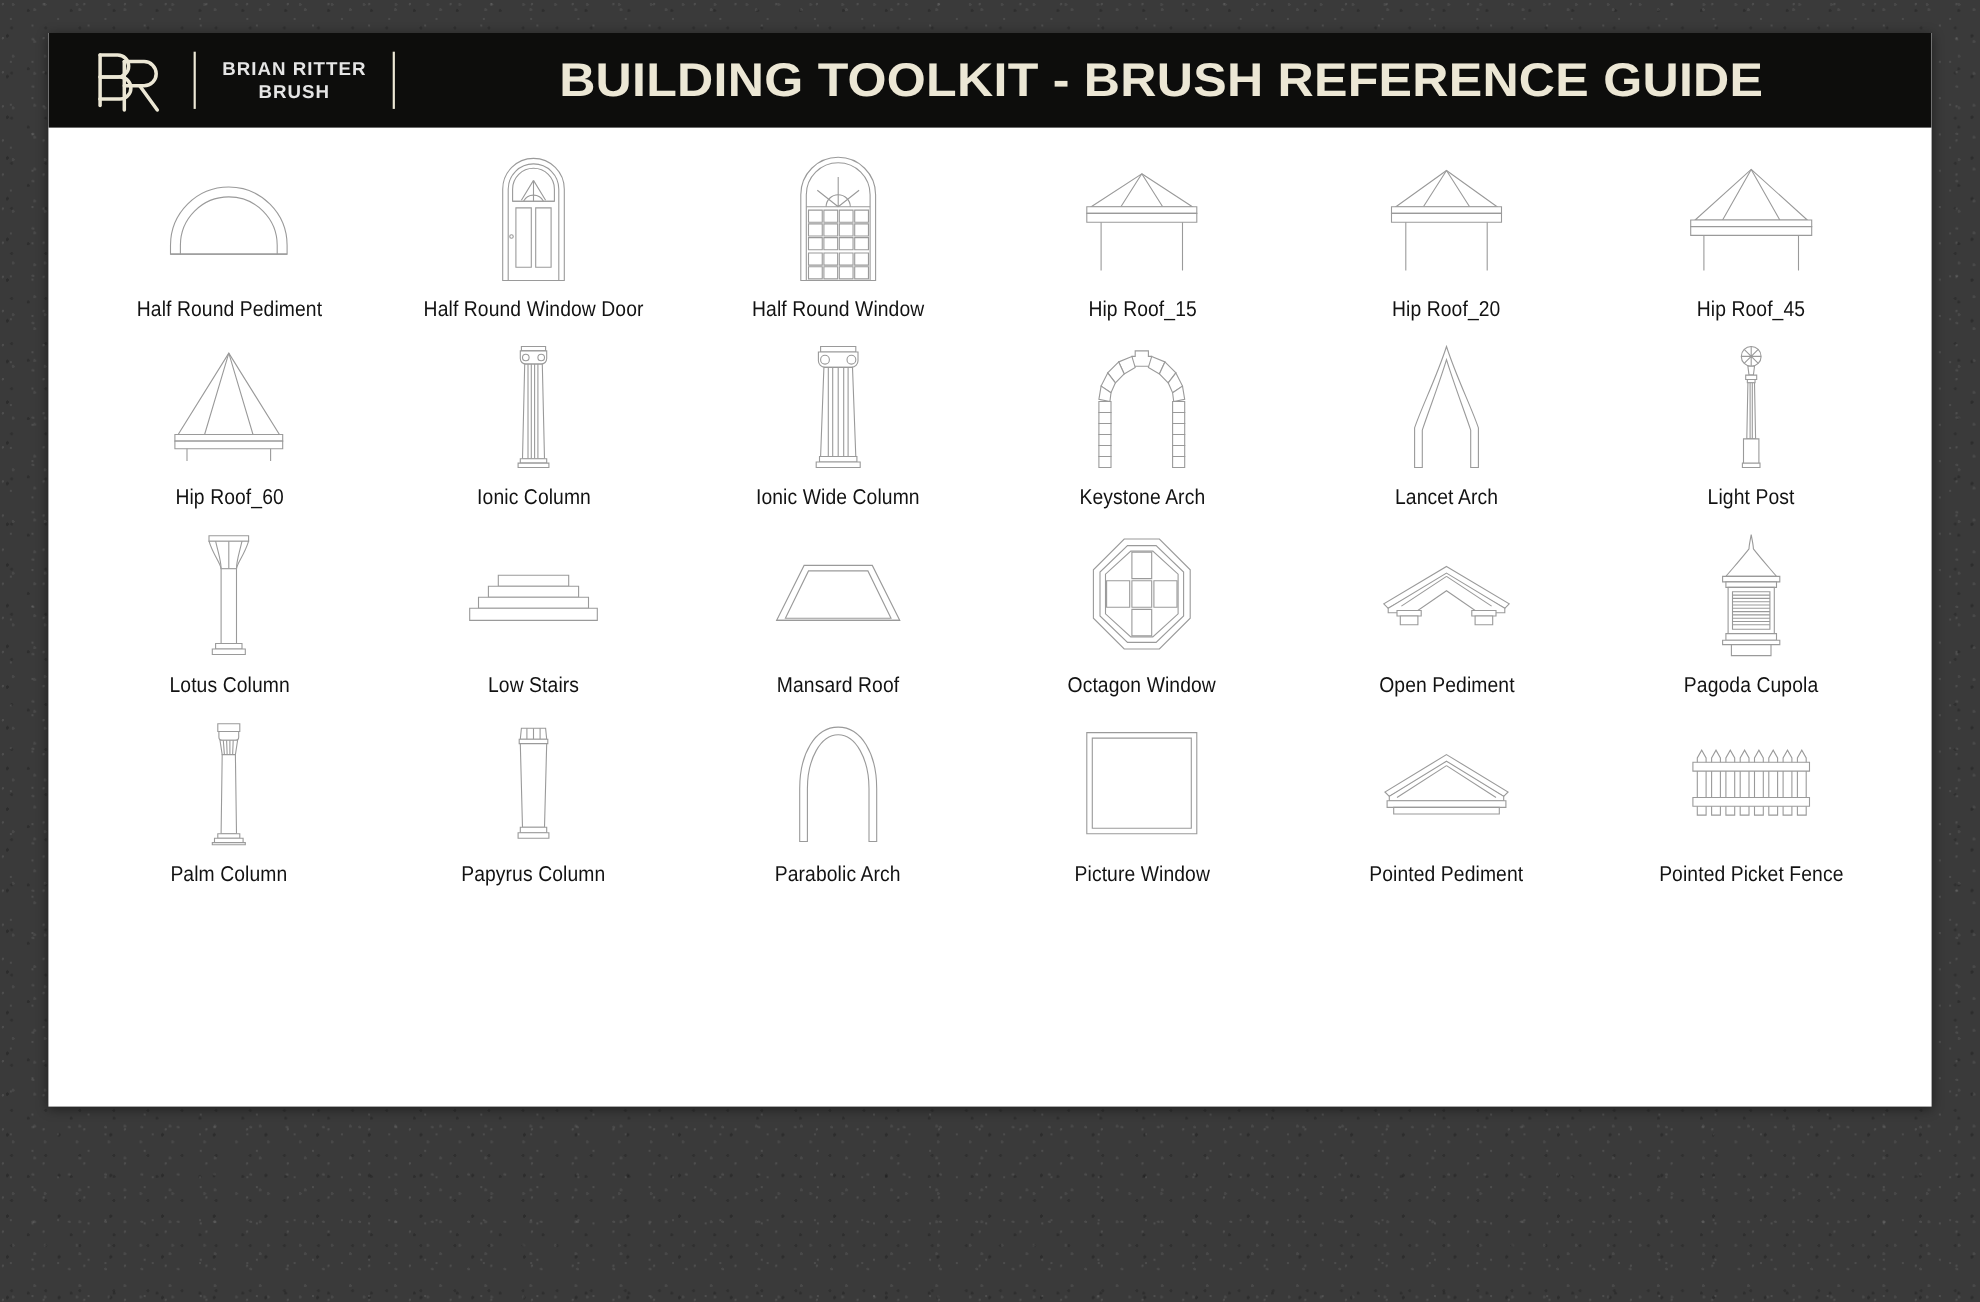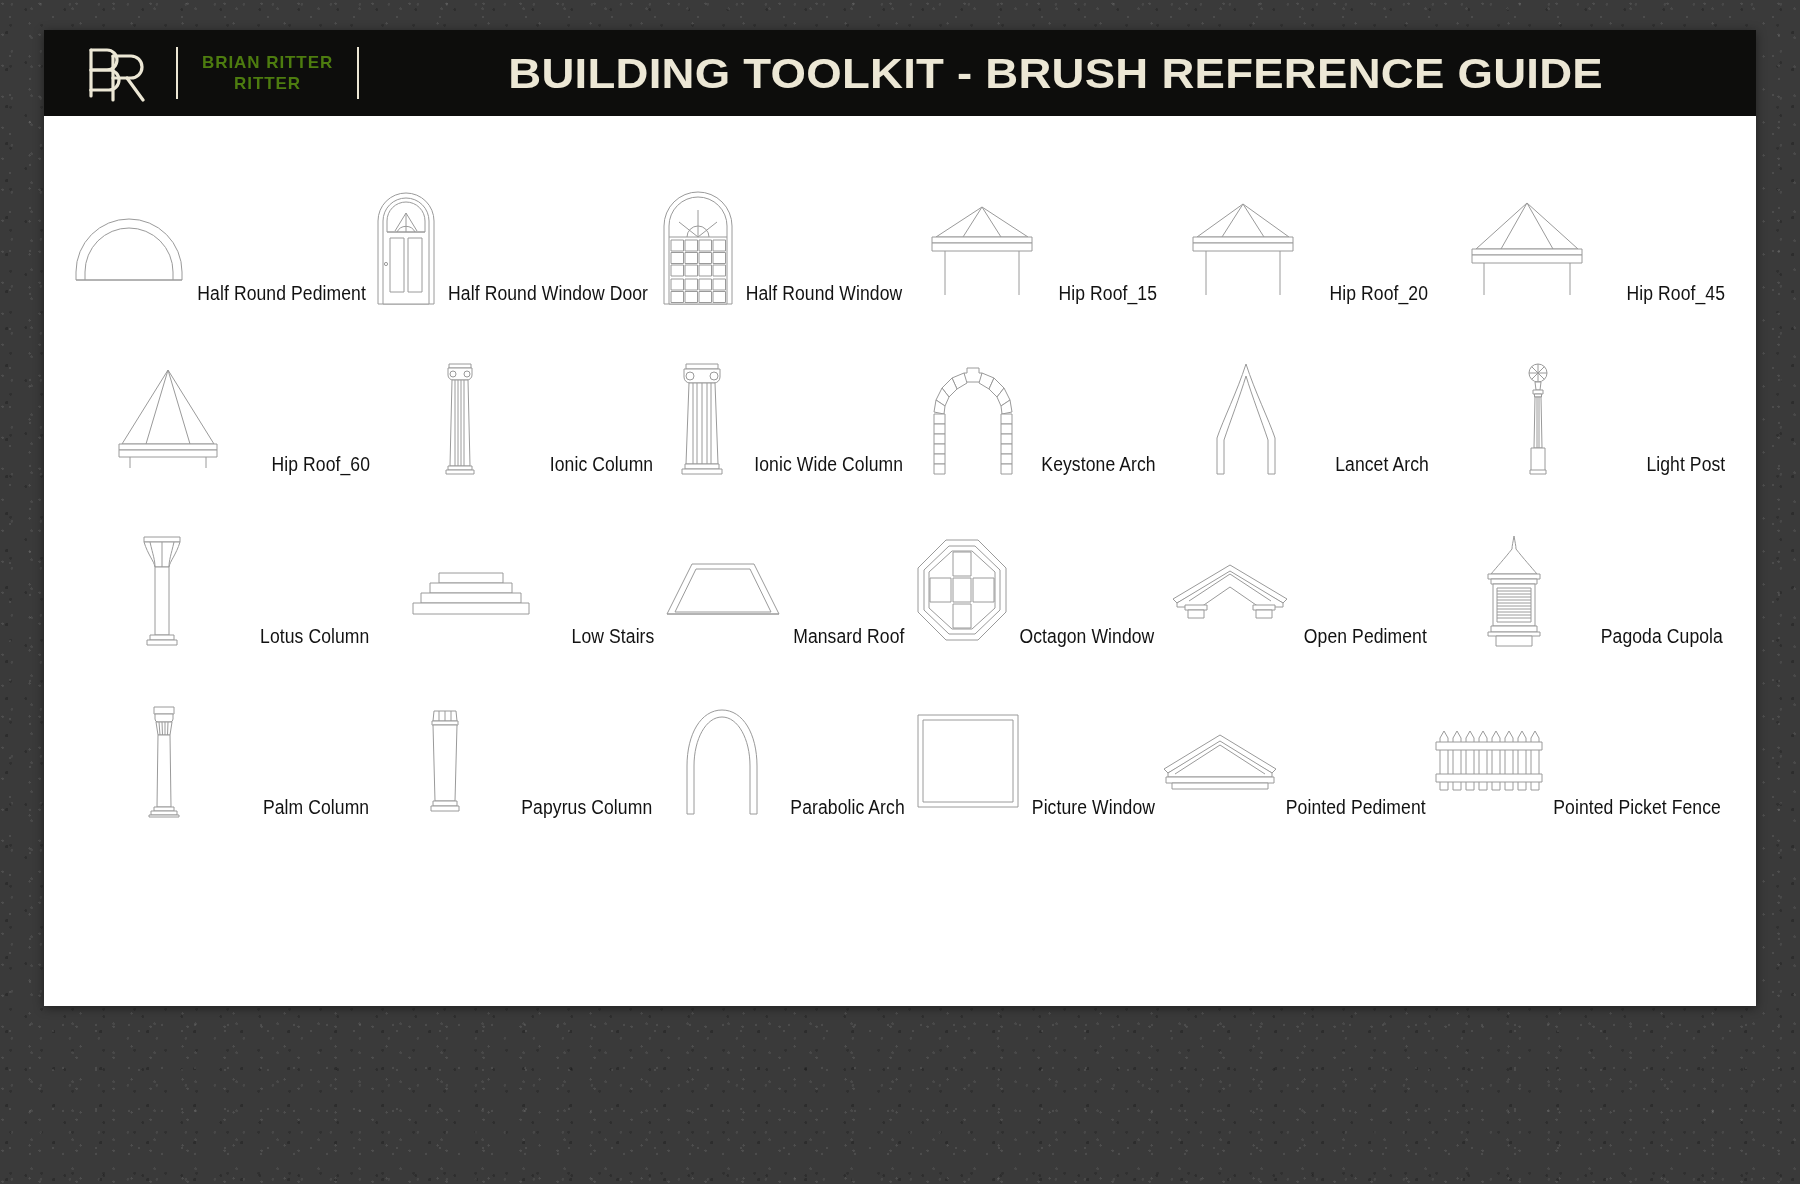--- a/index.html
+++ b/index.html
@@ -68,21 +68,21 @@
 
   .hdr-rule {
     width: 2px;
     height: 52px;
     background: #ece7d5;
     flex: 0 0 auto;
     margin: 0 24px;
   }
 
   #logo-words {
-    color: #4d7c0f;
+    color: #e5e5e5;
     font-family: "Liberation Sans", sans-serif;
     font-weight: 700;
     font-size: 17px;
     letter-spacing: 0.055em;
     line-height: 1.25;
     text-align: center;
     white-space: nowrap;
     flex: 0 0 auto;
   }
 
@@ -103,22 +103,22 @@
   #grid {
     flex: 1 1 auto;
     display: grid;
     grid-template-columns: repeat(6, 1fr);
     grid-template-rows: repeat(5, 1fr);
     padding: 18px 26px 16px 26px;
   }
 
   .cell {
     display: flex;
-    flex-direction: row;
-    align-items: flex-end;
+    flex-direction: column;
+    align-items: center;
     justify-content: flex-start;
   }
 
   .art {
     height: 116px;
     width: 100%;
     display: flex;
     align-items: center;
     justify-content: center;
     margin-top: 6px;
@@ -168,21 +168,21 @@
           <path d="M30 12 H48 a11 11 0 0 1 0 22 H30"></path>
           <path d="M44 34 L60 56"></path>
         </g>
       </svg>
     </div>
 
     <div class="hdr-rule"></div>
 
     <div id="logo-words">
       <div>BRIAN RITTER</div>
-      <div>RITTER</div>
+      <div>BRUSH</div>
     </div>
 
     <div class="hdr-rule"></div>
 
     <div id="main-title">BUILDING TOOLKIT - BRUSH REFERENCE GUIDE</div>
   </div>
 
   <div id="grid">
 
     <div class="cell">

